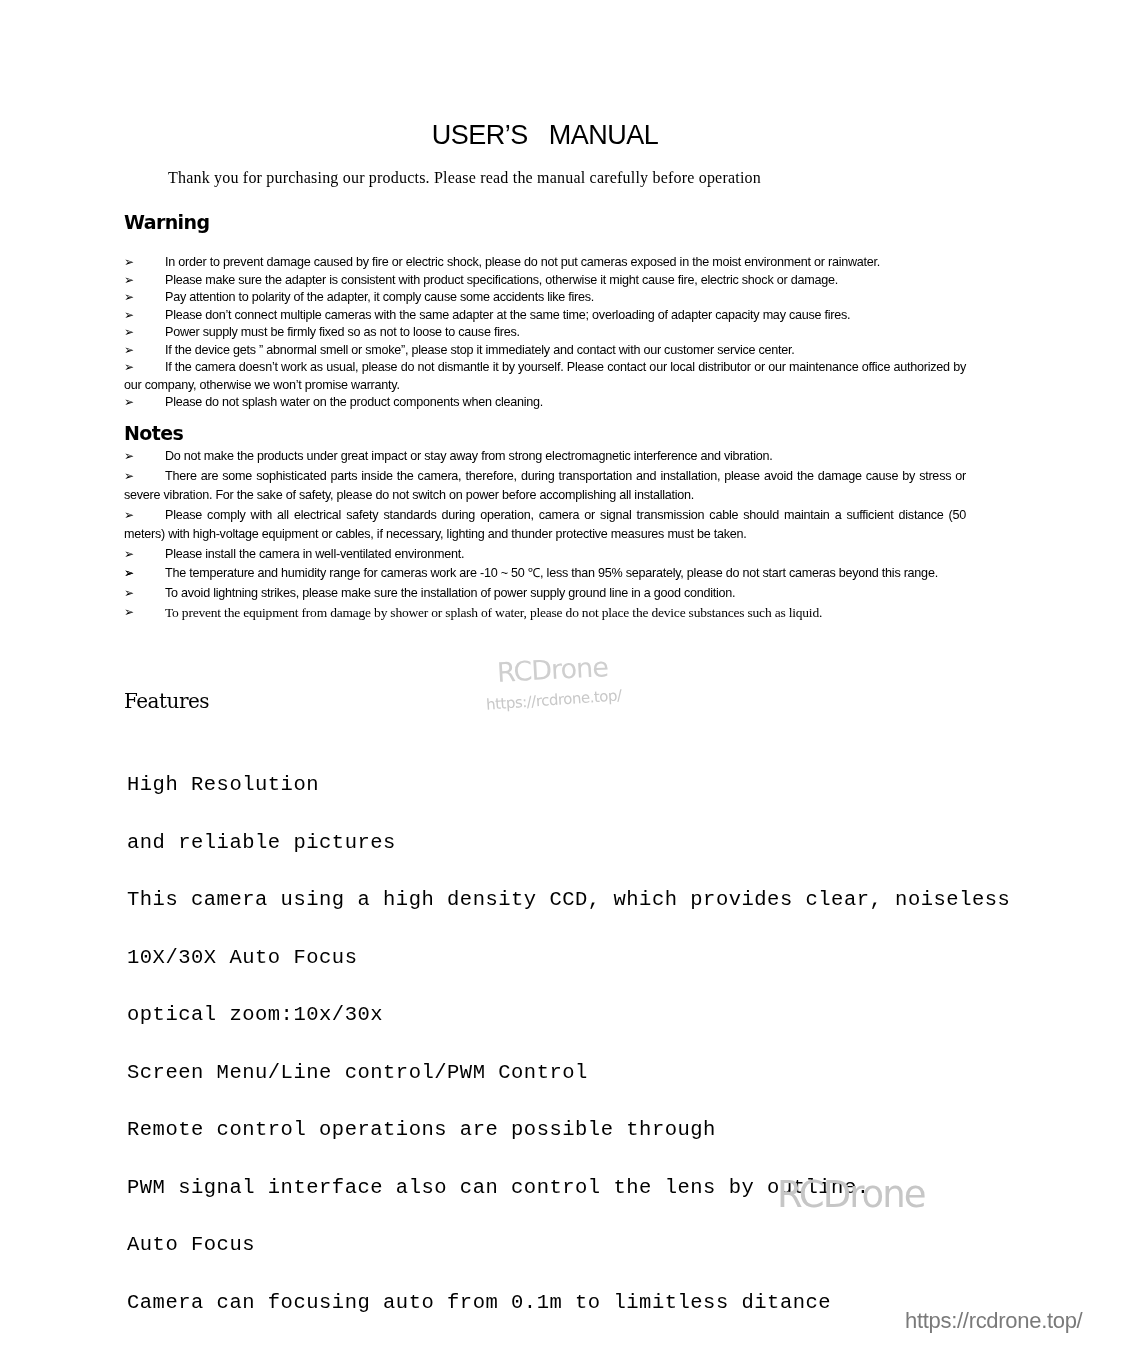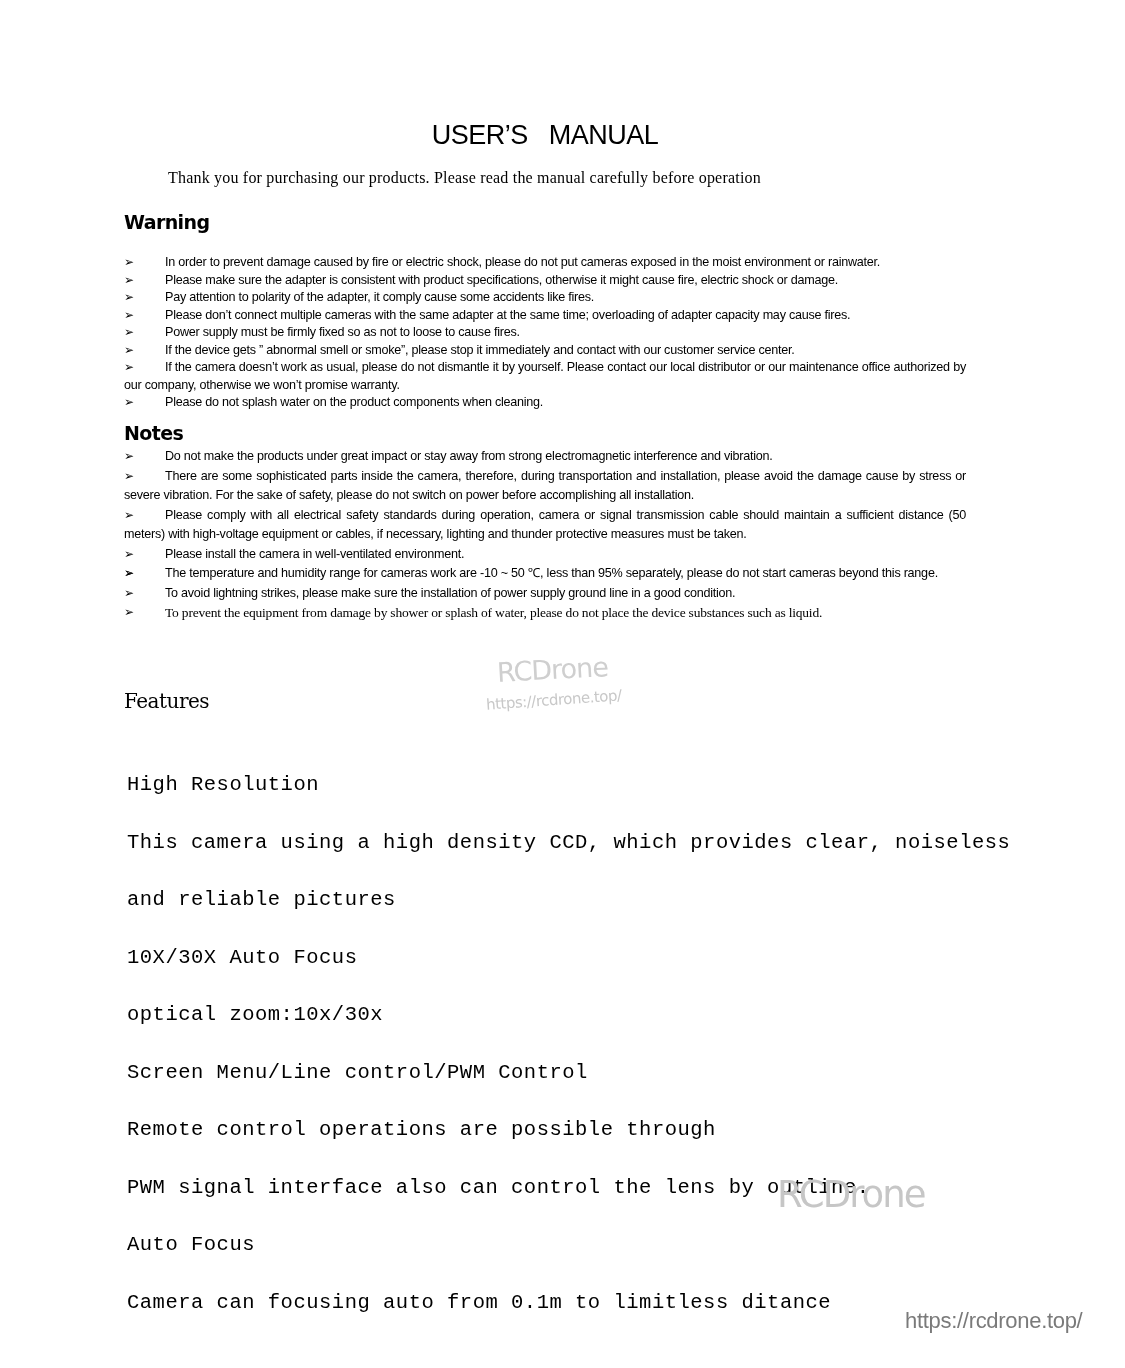--- a/index.html
+++ b/index.html
@@ -92,22 +92,22 @@
     <li><span class="bullet">➢</span><span>To avoid lightning strikes, please make sure the installation of power supply ground line in a good condition.</span></li>
     <li class="serif"><span class="bullet">➢</span><span>To prevent the equipment from damage by shower or splash of water, please do not place the device substances such as liquid.</span></li>
   </ul>
 
   <div class="wm1">RCDrone</div>
   <div class="wm2">https://rcdrone.top/</div>
 
   <div class="feature-head">Features</div>
   <ul class="features">
     <li>High Resolution</li>
+    <li>and reliable pictures</li>
     <li>This camera using a high density CCD, which provides clear, noiseless</li>
-    <li>and reliable pictures</li>
     <li>10X/30X Auto Focus</li>
     <li>optical zoom:10x/30x</li>
     <li>Screen Menu/Line control/PWM Control</li>
     <li>Remote control operations are possible through</li>
     <li>PWM signal interface also can control the lens by outline.</li>
     <li>Auto Focus</li>
     <li>Camera can focusing auto from 0.1m to limitless ditance</li>
   </ul>
 
   <div class="wm3">RCDrone</div>

